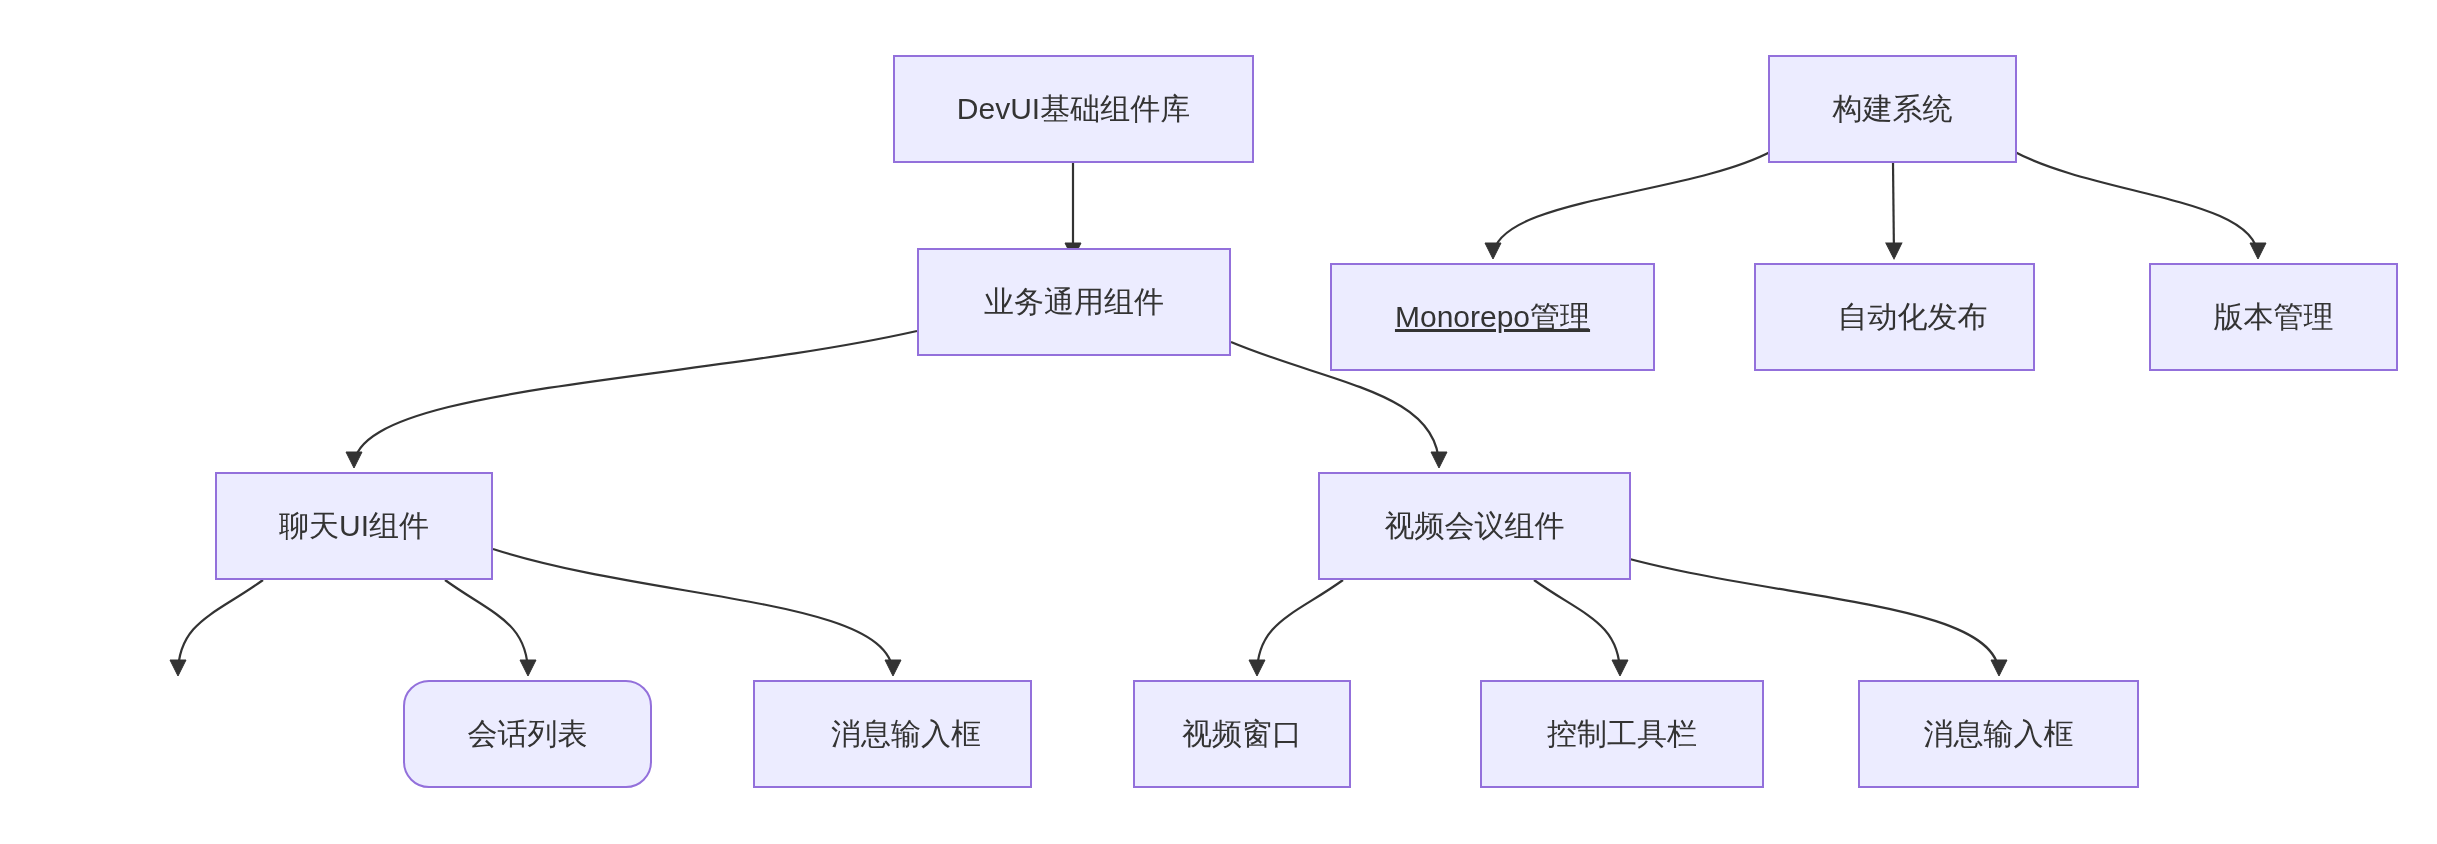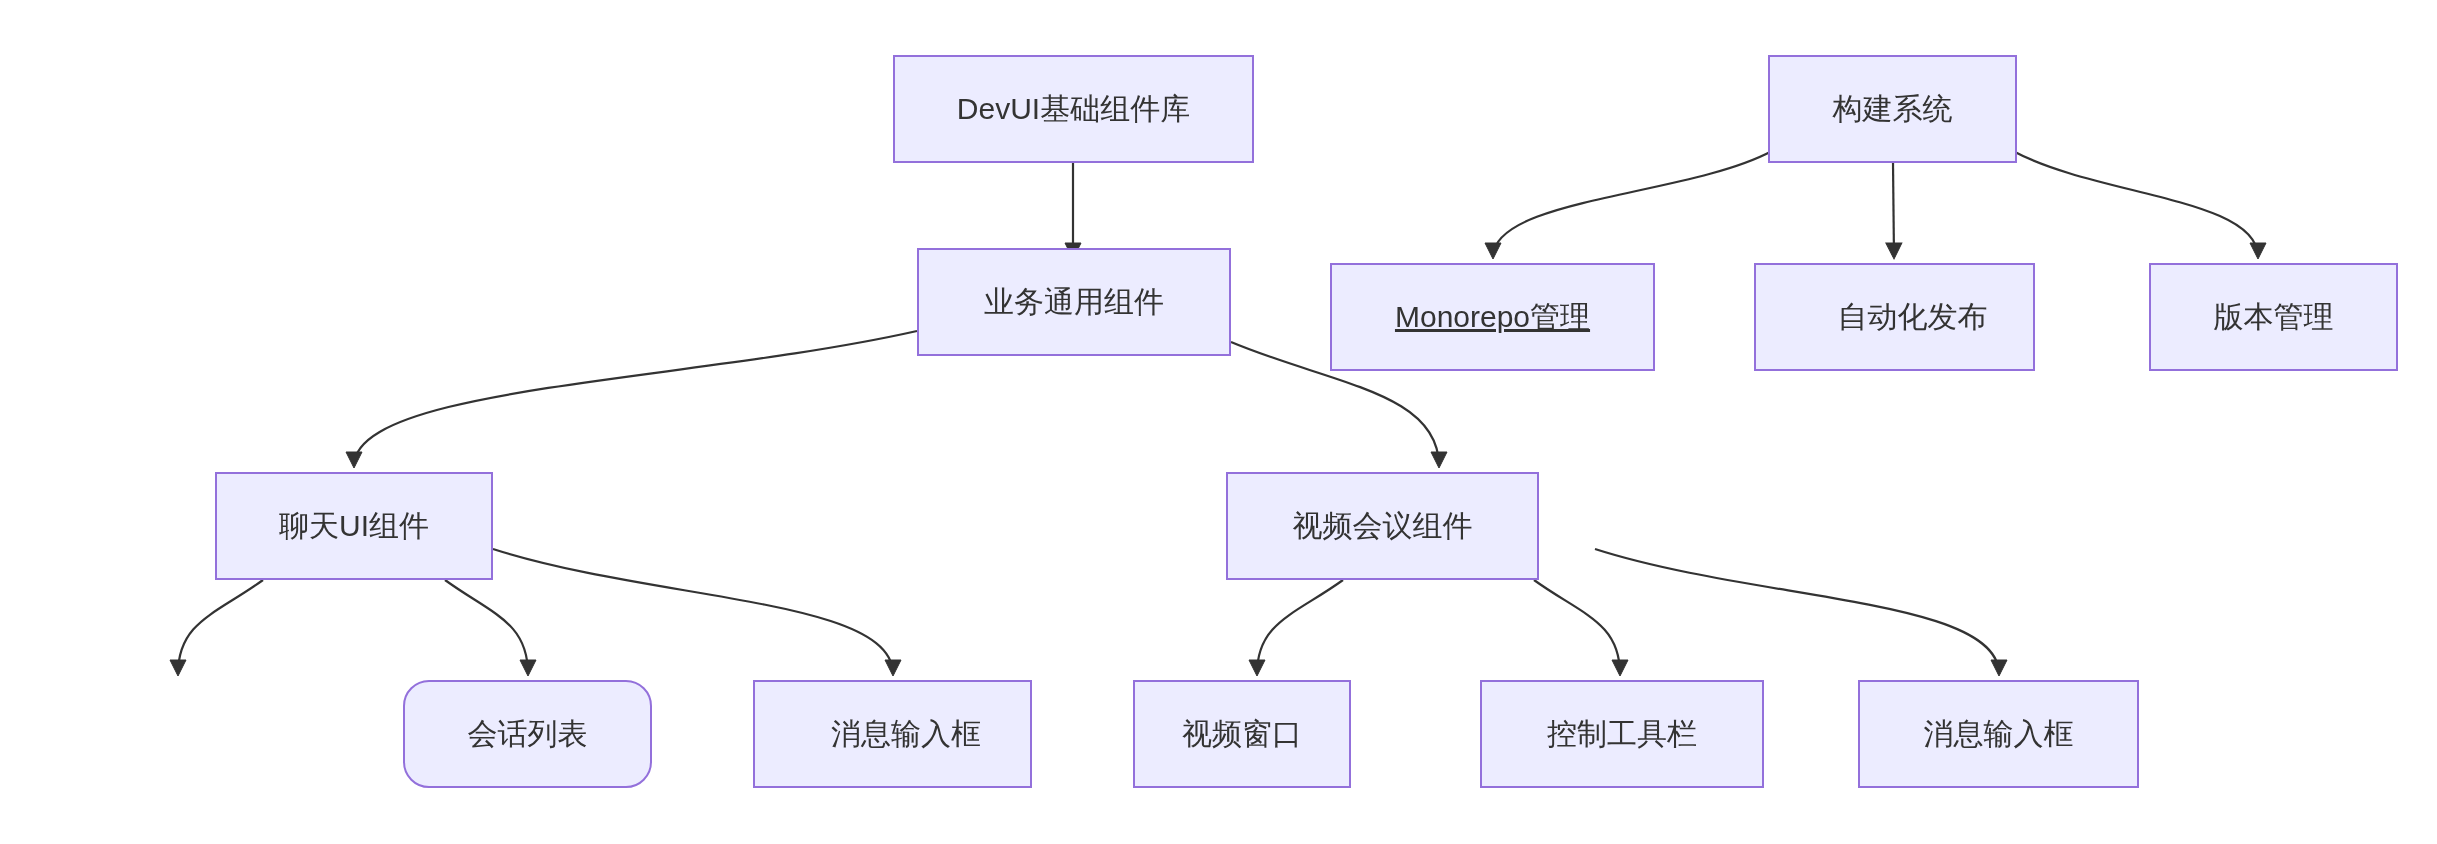--- a/index.html
+++ b/index.html
@@ -70,21 +70,21 @@
 
   <div class="node" style="left:893px;  top:55px;  width:361px;">DevUI基础组件库</div>
   <div class="node" style="left:1768px; top:55px;  width:249px;">构建系统</div>
 
   <div class="node" style="left:917px;  top:248px; width:314px;">业务通用组件</div>
   <div class="node" style="left:1330px; top:263px; width:325px;text-decoration:underline;">Monorepo管理</div>
   <div class="node" style="left:1754px; top:263px; width:281px;padding-left:36px;">自动化发布</div>
   <div class="node" style="left:2133px; top:263px; width:249px;margin-left:16px;">版本管理</div>
 
   <div class="node" style="left:215px;  top:472px; width:278px;">聊天UI组件</div>
-  <div class="node" style="left:1226px; top:472px; width:313px;">视频会议组件</div>
+  <div class="node" style="left:1318px; top:472px; width:313px;">视频会议组件</div>
 
   <div class="node" style="left:403px;  top:680px; width:249px;border-radius:26px;">会话列表</div>
   <div class="node" style="left:753px;  top:680px; width:279px;padding-left:27px;">消息输入框</div>
   <div class="node" style="left:1133px; top:680px; width:218px;">视频窗口</div>
   <div class="node" style="left:1480px; top:680px; width:284px;">控制工具栏</div>
   <div class="node" style="left:1858px; top:680px; width:281px;">消息输入框</div>
 
 </div>
 
 </body></html>

